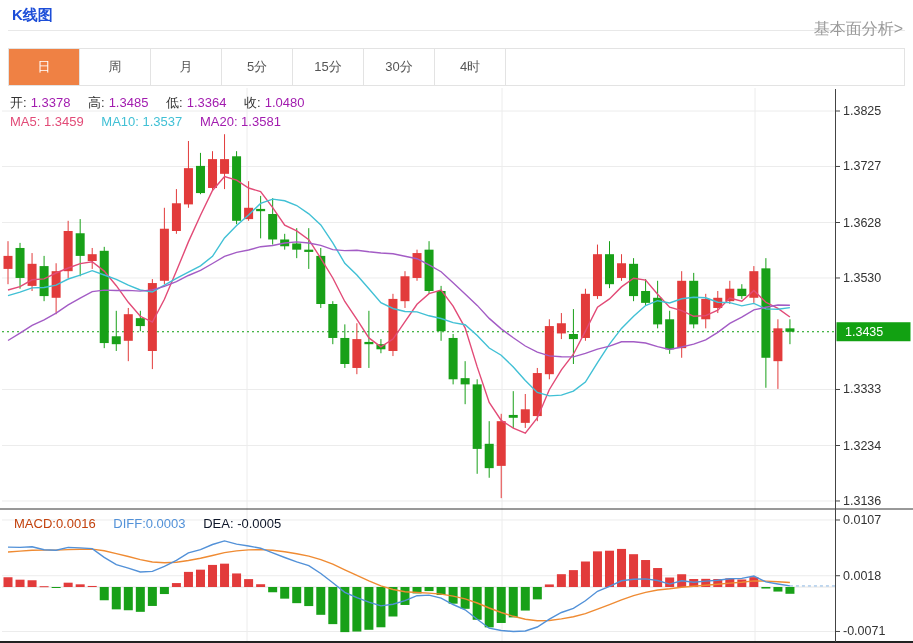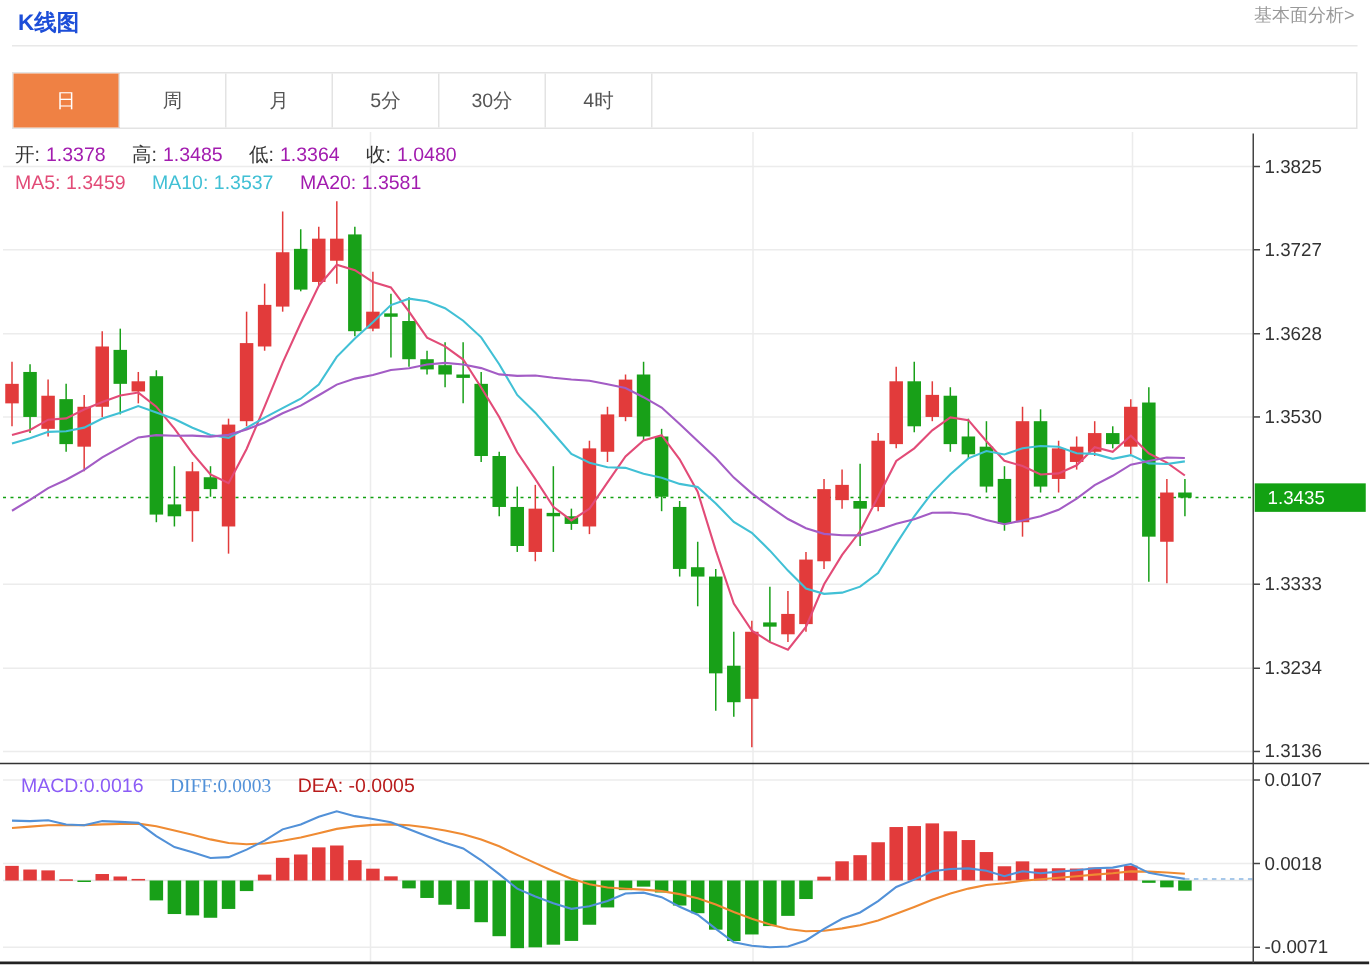--- a/index.html
+++ b/index.html
@@ -1,53 +1,54 @@
 <!DOCTYPE html>
 <html><head>
 <meta charset="utf-8">
 <style>
   html,body{margin:0;padding:0;background:#fff;}
   body{width:913px;height:643px;overflow:hidden;font-family:"Liberation Sans","DejaVu Sans",sans-serif;position:relative;}
   .header{position:relative;height:30px;margin:0 8px;border-bottom:1px solid #e8e8e8;}
   .page-title{position:absolute;left:4px;top:6px;font-size:15px;font-weight:bold;color:#1d4ed8;}
-  .header-link{position:absolute;right:2px;top:2px;font-size:12px;color:#999;cursor:pointer;text-decoration:none;}
+  .header-link{position:absolute;right:2px;top:19px;font-size:16px;color:#999;cursor:pointer;text-decoration:none;}
   .tabs{display:flex;margin:17px 8px 0;border:1px solid #e3e3e3;height:36px;box-sizing:content-box;}
   .tab{width:70px;line-height:36px;text-align:center;font-size:13px;color:#555;border-right:1px solid #e3e3e3;cursor:pointer;user-select:none;}
   .tab.active{background:#ef8144;color:#fff;}
   .tab-filler{flex:1;}
   .chart-wrap{position:relative;margin-top:2px;}
   svg{display:block;}
   .legend{position:absolute;font-size:13px;white-space:nowrap;pointer-events:none;}
   .legend span{margin-right:4px;}
   .legend .gap{margin-right:14px;}
   .lbl{color:#333;}
   .val{color:#a21caf;}
   .ohlc-legend{left:10px;top:6px;}
   .ma-legend{left:10px;top:26px;}
   .ma5{color:#e24b77;}
   .ma10{color:#41c0d5;}
   .ma20{color:#a21caf;}
   .macd-legend{left:14px;top:428px;}
-  .macd-v{color:#8b5cf6;}
-  .diff-v{color:#5291d8;font-family:Liberation Serif, serif;}
-  .dea-v{color:#b91c1c;}
+  .macd-v{color:#c2410c;}
+  .diff-v{color:#5291d8;}
+  .dea-v{color:#0f172a;}
 </style>
 </head>
 <body>
 
 <div class="header">
   <div class="page-title">K线图</div>
   <a class="header-link">基本面分析&gt;</a>
 </div>
 
 <div class="tabs" id="tabs">
     <div class="tab active" style="background: rgb(239, 129, 68);">日</div>
     <div class="tab">周</div>
     <div class="tab">月</div>
     <div class="tab">5分</div>
+    <div class="tab">15分</div>
     <div class="tab">30分</div>
     <div class="tab">4时</div>
     <div class="tab-filler"></div>
   </div>
 
 <div class="chart-wrap">
   <svg id="chart" width="913" height="556">
       <g>
         <line x1="247" y1="0" x2="247" y2="554" stroke="#ececec" stroke-width="1"></line>
         <line x1="502" y1="0" x2="502" y2="554" stroke="#ececec" stroke-width="1"></line>

